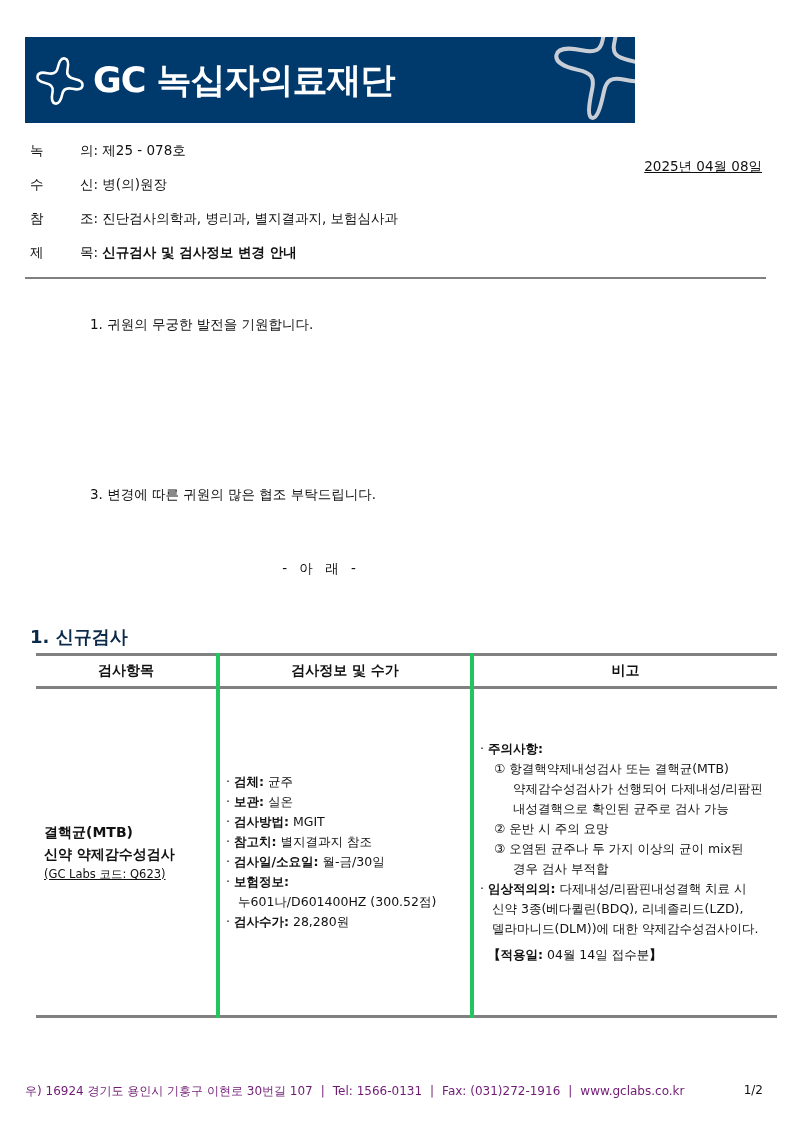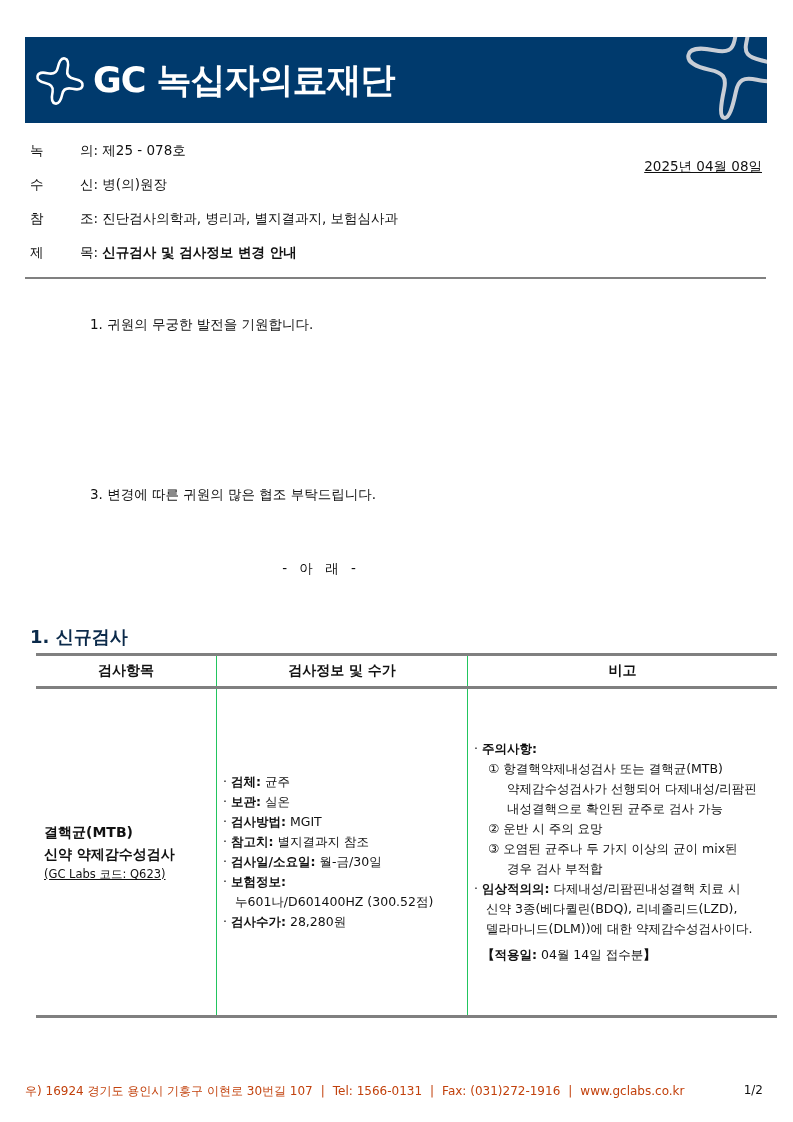--- a/index.html
+++ b/index.html
@@ -1,17 +1,17 @@
 <!DOCTYPE html>
 <html><head>
 <meta charset="utf-8">
 <style>
   html, body { margin:0; padding:0; background:#ffffff; }
   body { width:793px; height:1122px; position:relative; font-family:"DejaVu Sans","Liberation Sans",sans-serif; color:#111; overflow:hidden; }
-  .banner { position:absolute; left:25px; top:37px; width:742px; height:86px; background:#003a6d; overflow:hidden; }
+  .banner { position:absolute; left:25px; top:37px; width:610px; height:86px; background:#003a6d; overflow:hidden; }
   .banner .logo-mark { position:absolute; left:9px; top:18px; width:52px; height:52px; }
   .banner .brand { position:absolute; left:68px; top:20px; color:#ffffff; font-weight:bold; font-size:35px; letter-spacing:-1px; line-height:46px; white-space:nowrap; }
   .banner .deco { position:absolute; right:-24px; top:-10px; width:112px; height:100px; }
 
   .meta { position:absolute; left:30px; font-size:13.5px; line-height:18px; white-space:nowrap; }
   .meta .k1 { display:inline-block; width:50px; }
   .meta .k2 { display:inline-block; }
   .meta b { font-weight:bold; }
   .date { position:absolute; right:31px; top:158px; font-size:13.5px; text-decoration:underline; }
 
@@ -19,36 +19,36 @@
 
   .para { position:absolute; left:90px; font-size:13.5px; line-height:24px; white-space:nowrap; }
   .para .indent { padding-left:17px; display:block; }
   .arae { position:absolute; left:0; width:638px; top:560px; text-align:center; font-size:13.5px; word-spacing:8px; }
 
   .section-title { position:absolute; left:30px; top:625px; font-size:18px; font-weight:bold; color:#0b2a4a; }
 
   table.tbl { position:absolute; left:36px; top:653px; width:741px; border-collapse:collapse; font-size:13px; }
   table.tbl th { height:30px; font-weight:bold; font-size:14px; border-top:3px solid #808080; border-bottom:3px solid #808080; padding:0; }
   table.tbl td { vertical-align:middle; padding:0; border-bottom:3px solid #808080; height:326px; }
-  table.tbl th + th, table.tbl td + td { border-left:1px solid #22c55e; }
+  table.tbl th + th, table.tbl td + td { border-left:4px solid #22c55e; }
   .col1 { width:180px; }
   .col2 { width:250px; }
   .item-name { padding-left:8px; font-weight:bold; font-size:14px; line-height:22px; }
   .item-code { padding-left:8px; font-size:11.5px; text-decoration:underline; line-height:18px; }
   .info { padding-left:6px; font-size:12.5px; line-height:20px; }
   .info .row { white-space:nowrap; }
   .info .cont { padding-left:12px; white-space:nowrap; }
   .note { padding-left:6px; font-size:12.5px; line-height:20px; }
   .note .row { white-space:nowrap; }
   .note .sub { padding-left:14px; white-space:nowrap; }
   .note .subc { padding-left:33px; white-space:nowrap; }
   .note .cont { padding-left:12px; white-space:nowrap; }
   .note .apply { padding-left:8px; margin-top:6px; white-space:nowrap; }
 
-  .footer { position:absolute; left:25px; top:1083px; font-size:12px; white-space:nowrap; color:#c2410c; }
+  .footer { position:absolute; left:25px; top:1083px; font-size:12px; white-space:nowrap; color:#701a75; }
   .footer .sep { padding:0 8px; }
   .pageno { position:absolute; right:30px; top:1083px; font-size:12px; }
 </style>
 </head>
 <body>
 
 <div class="banner">
   <svg class="logo-mark" viewBox="0 0 52 52">
     <path d="M26 3 C30 3 31 8 31 14 C31 19 34 21 40 21 C46 21 49 23 49 26 C49 29 46 31 40 31 C34 31 31 33 31 38 C31 44 30 49 26 49 C22 49 21 44 21 38 C21 33 18 31 12 31 C6 31 3 29 3 26 C3 23 6 21 12 21 C18 21 21 19 21 14 C21 8 22 3 26 3 Z" fill="none" stroke="#ffffff" stroke-width="2.6" transform="rotate(12 26 26)"></path>
   </svg>

